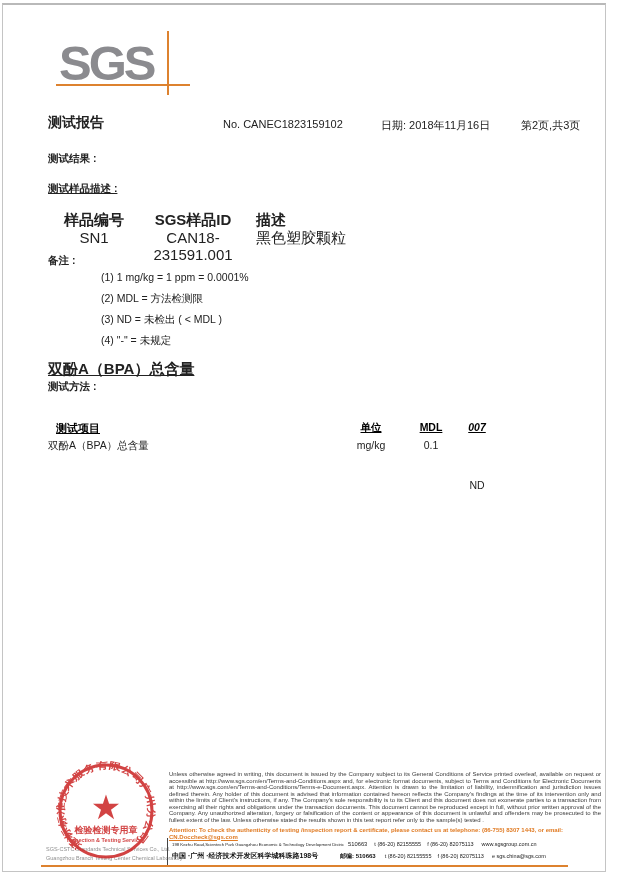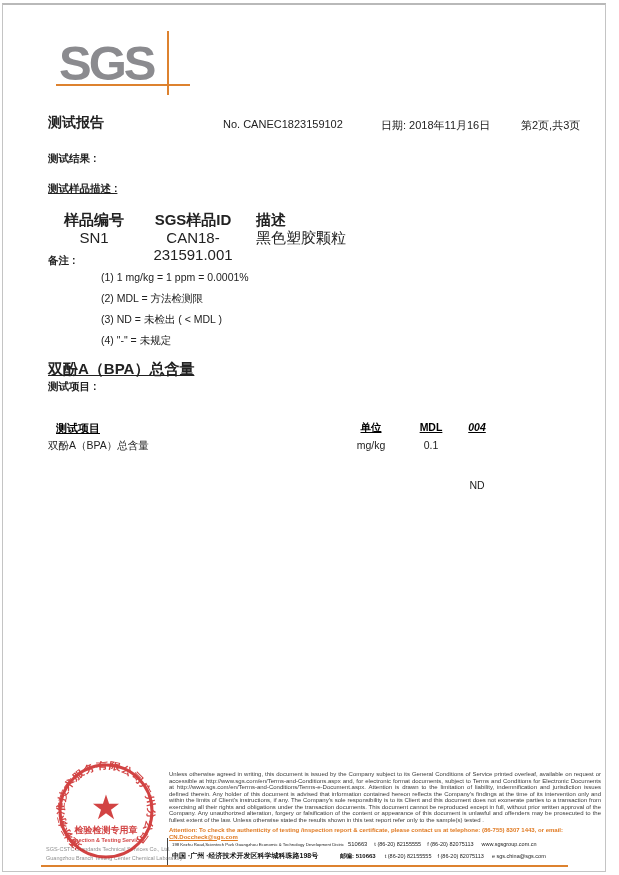--- a/index.html
+++ b/index.html
@@ -66,27 +66,27 @@
     <span class="t11" style="position:absolute; left:253px;">黑色塑胶颗粒</span>
   </div>
 
   <div class="abs t10 bold" style="left:45px; top:249px;">备注 :</div>
   <div class="abs t10" style="left:98px; top:266px;">(1) 1 mg/kg = 1 ppm = 0.0001%</div>
   <div class="abs t10" style="left:98px; top:287px;">(2) MDL = 方法检测限</div>
   <div class="abs t10" style="left:98px; top:308px;">(3) ND = 未检出 ( &lt; MDL )</div>
   <div class="abs t10" style="left:98px; top:329px;">(4) "-" = 未规定</div>
 
   <div class="abs t11 bold u" style="left:45px; top:349px;">双酚A（BPA）总含量</div>
-  <div class="abs t10 bold" style="left:45px; top:375px;">测试项目 :</div>
+  <div class="abs t10 bold" style="left:45px; top:375px;">测试方法 :</div>
 
   <div class="abs rt-head" style="left:0; top:416px; width:100%;">
     <span class="u bold" style="position:absolute; left:53px; font-size:11px;">测试项目</span>
     <span class="cellc u bold" style="position:absolute; left:340px; width:56px; font-size:10.5px;">单位</span>
     <span class="cellc u bold" style="position:absolute; left:400px; width:56px; font-size:10.5px;">MDL</span>
-    <span class="cellc u bold" style="position:absolute; left:446px; width:56px; font-size:10.5px; font-style:italic;">004</span>
+    <span class="cellc u bold" style="position:absolute; left:446px; width:56px; font-size:10.5px; font-style:italic;">007</span>
   </div>
   <div class="abs" style="left:0; top:434px; width:100%;">
     <span class="t10" style="position:absolute; left:45px;">双酚A（BPA）总含量</span>
     <span class="cellc t10" style="position:absolute; left:340px; width:56px;">mg/kg</span>
     <span class="cellc t10" style="position:absolute; left:400px; width:56px;">0.1</span>
     <span class="cellc t10" style="position:absolute; left:446px; width:56px;margin-top:40px;">ND</span>
   </div>
 
   <div class="abs companyline" style="left:43px; top:840px; width:150px;">
     <div>SGS-CSTC Standards Technical Services Co., Ltd.</div>

